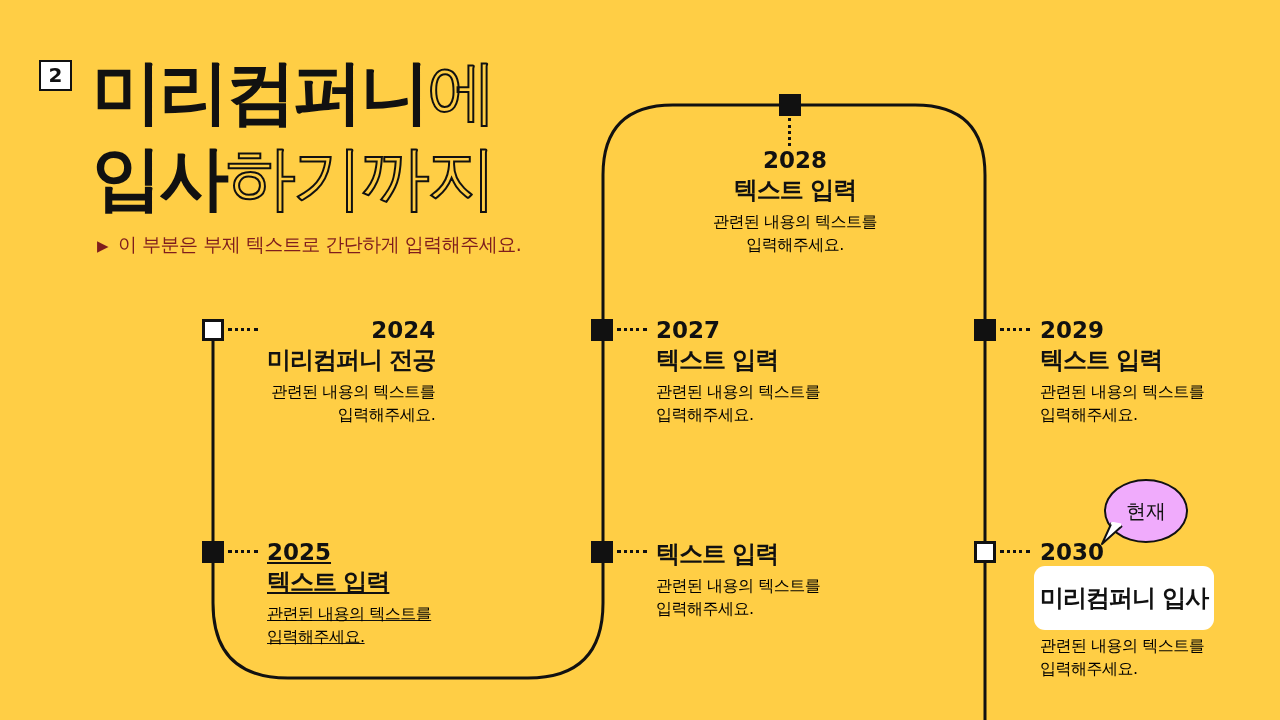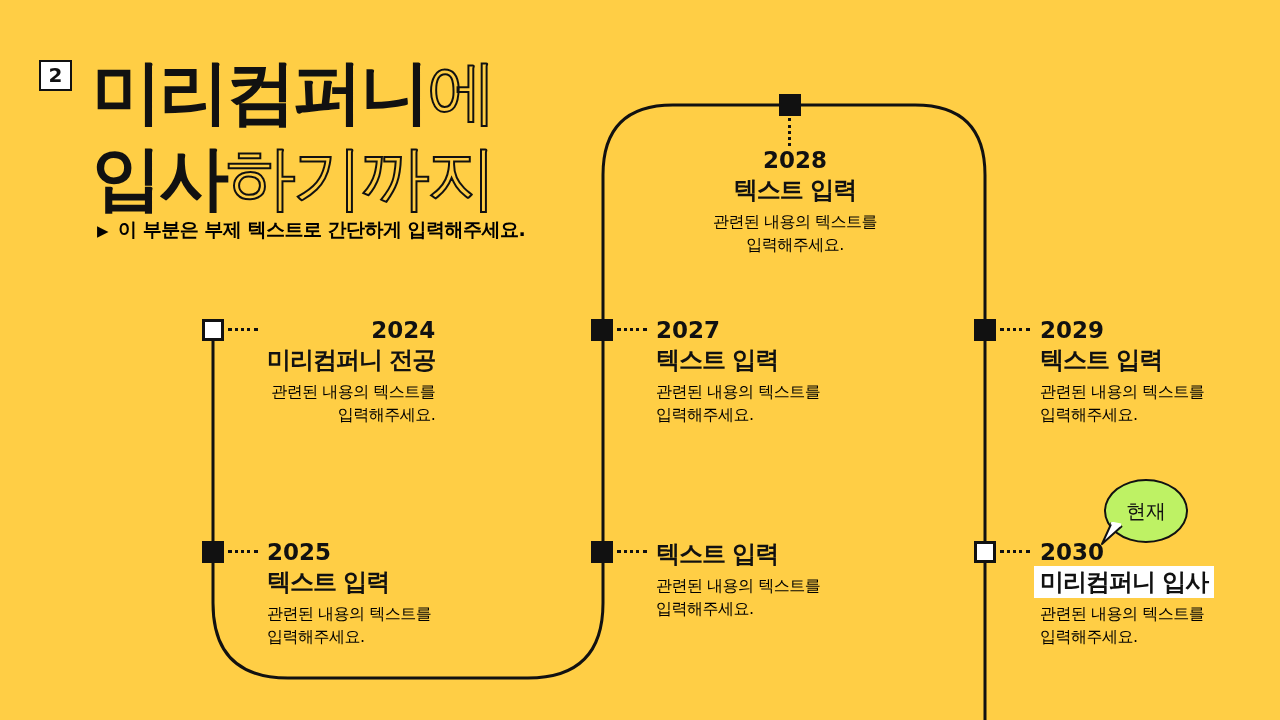--- a/index.html
+++ b/index.html
@@ -15,45 +15,45 @@
     font-weight: bold; font-size: 20px; text-align: center; line-height: 27px;
   }
   .title-line {
     position: absolute; left: 92px; font-weight: 900; font-size: 70px;
     letter-spacing: -3px; line-height: 80px; white-space: nowrap;
   }
   .title-line .outline {
     color: transparent; -webkit-text-stroke: 2px #111; font-weight: 400;
   }
   .subtitle {
-    position: absolute; left: 97px; top: 217px; font-size: 19px; color: #000000;
-    letter-spacing: -0.5px; white-space: nowrap; font-weight: bold;
+    position: absolute; left: 97px; top: 232px; font-size: 19px; color: #7f1d1d;
+    letter-spacing: -0.5px; white-space: nowrap;
   }
   .subtitle .arrow { font-size: 15px; margin-right: 10px; }
   svg.path { position: absolute; left: 0; top: 0; }
   .node {
     position: absolute; width: 22px; height: 22px; box-sizing: border-box;
     border: 3px solid #111; background: #111;
   }
   .node.hollow { background: #fff; }
   .dots {
     position: absolute; height: 0; border-top: 3px dotted #111; width: 30px;
   }
   .dots-v {
     position: absolute; width: 0; border-left: 3px dotted #111; height: 28px;
   }
   .entry { position: absolute; white-space: nowrap; }
   .entry .year { font-weight: bold; font-size: 23px; line-height: 28px; }
   .entry .heading { font-weight: 900; font-size: 24px; line-height: 32px; letter-spacing: -1px; }
-  .entry .heading.highlight { background: #fff; padding: 0 6px; margin-left: -6px; display: inline-block; }
+  .entry .heading.highlight { background: #fff; padding: 16px 6px; margin-left: -6px; display: inline-block; border-radius: 11px; }
   .entry .desc { font-size: 16px; line-height: 23px; color: #000000; letter-spacing: -0.5px; margin-top: 4px; }
   .entry.center { text-align: center; }
   .bubble {
     position: absolute; left: 1104px; top: 479px; width: 84px; height: 64px;
-    border: 2px solid #111; border-radius: 50%; background: #bef264; box-sizing: border-box;
+    border: 2px solid #111; border-radius: 50%; background: #f0abfc; box-sizing: border-box;
     text-align: center; line-height: 60px; font-size: 20px;
   }
   svg.tail { position: absolute; left: 1098px; top: 522px; }
 </style>
 </head>
 <body>
 
 <div class="num-badge">2</div>
 
 <div class="title-line" style="top:52px;">
@@ -77,21 +77,21 @@
   <div class="year">2024</div>
   <div class="heading">미리컴퍼니 전공</div>
   <div class="desc">
       <div>관련된 내용의 텍스트를</div>
       <div>입력해주세요.</div>
     </div>
 </div>
 
 <div class="node" style="left:202px; top:541px;"></div>
 <div class="dots" style="left:228px; top:550px;"></div>
-<div class="entry" style="left:267px; top:538px;">
+<div class="entry" style="left:267px; top:538px;text-decoration:underline;">
   <div class="year">2025</div>
   <div class="heading">텍스트 입력</div>
   <div class="desc">
       <div>관련된 내용의 텍스트를</div>
       <div>입력해주세요.</div>
     </div>
 </div>
 
 <div class="node" style="left:591px; top:541px;"></div>
 <div class="dots" style="left:617px; top:550px;"></div>

